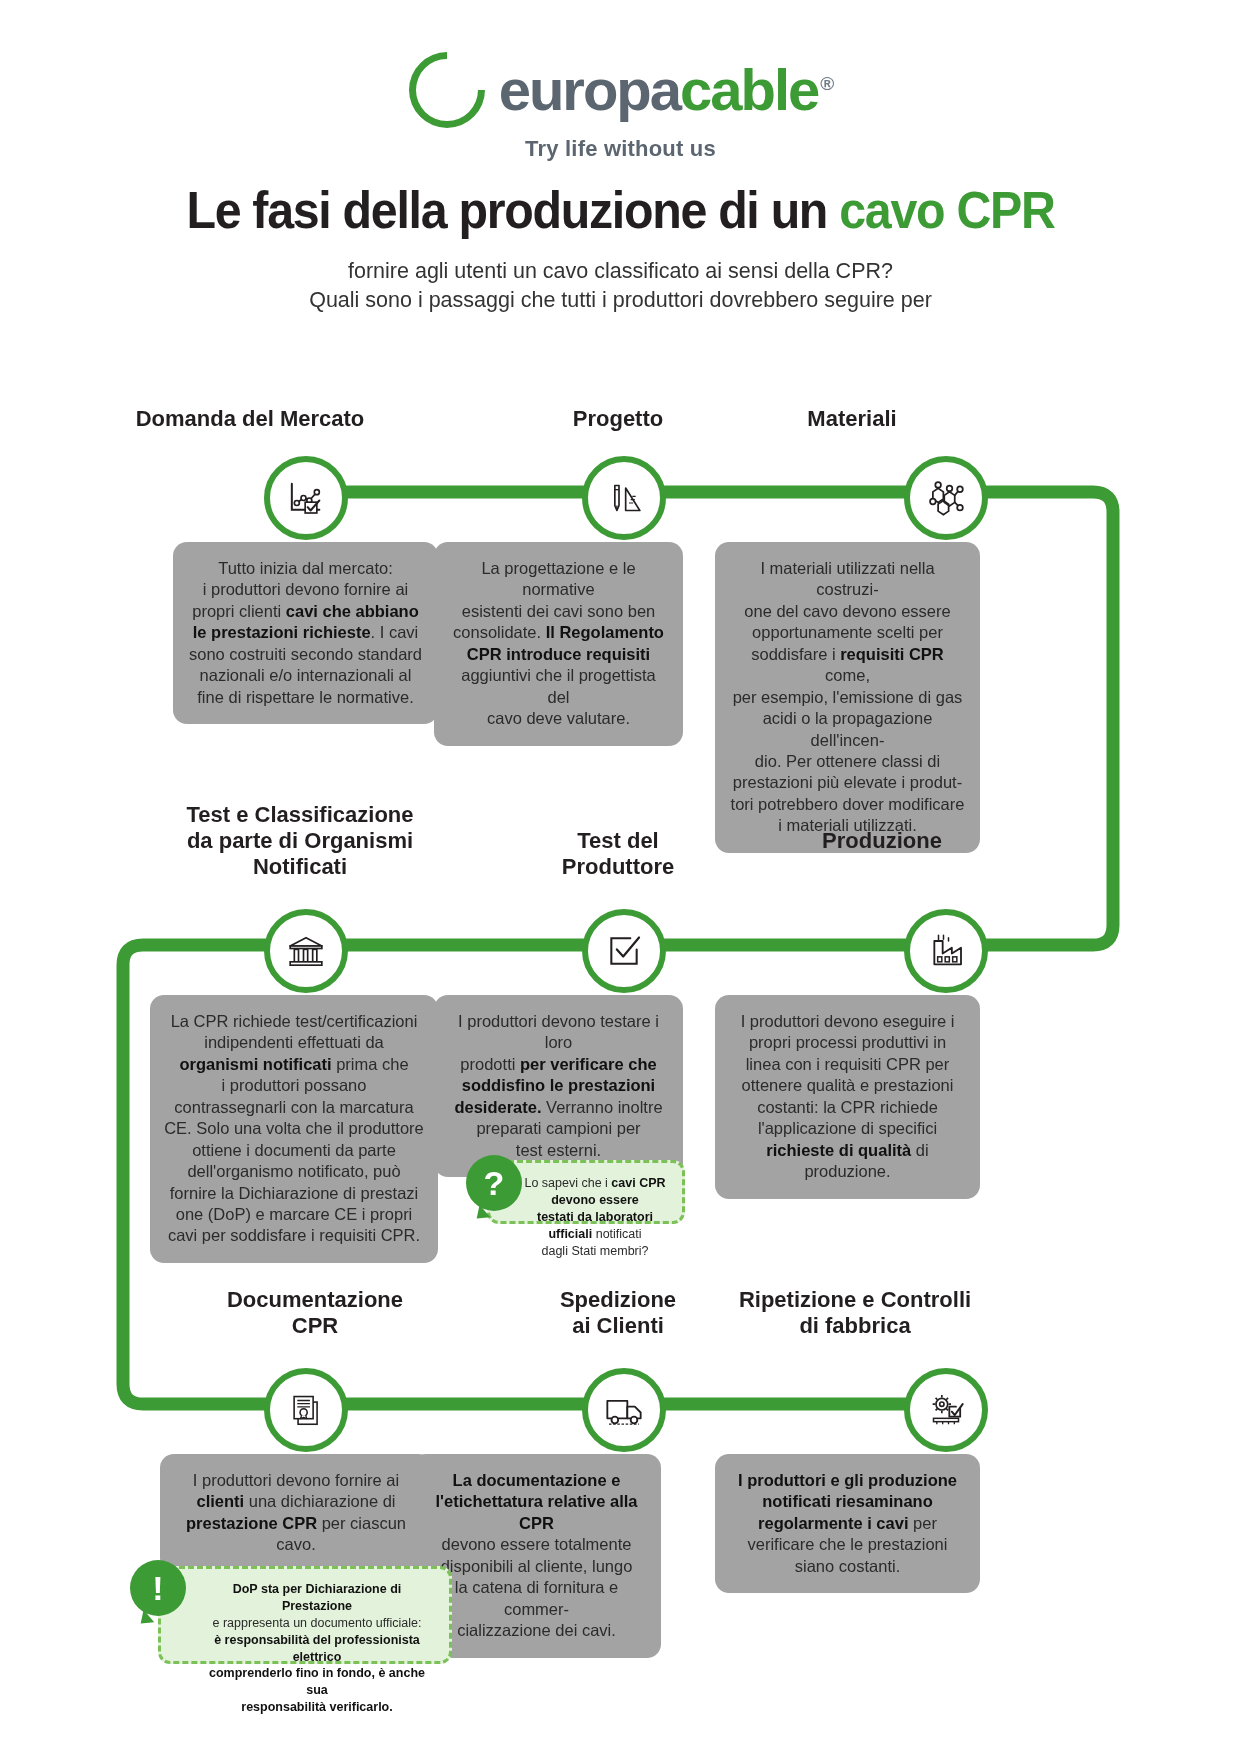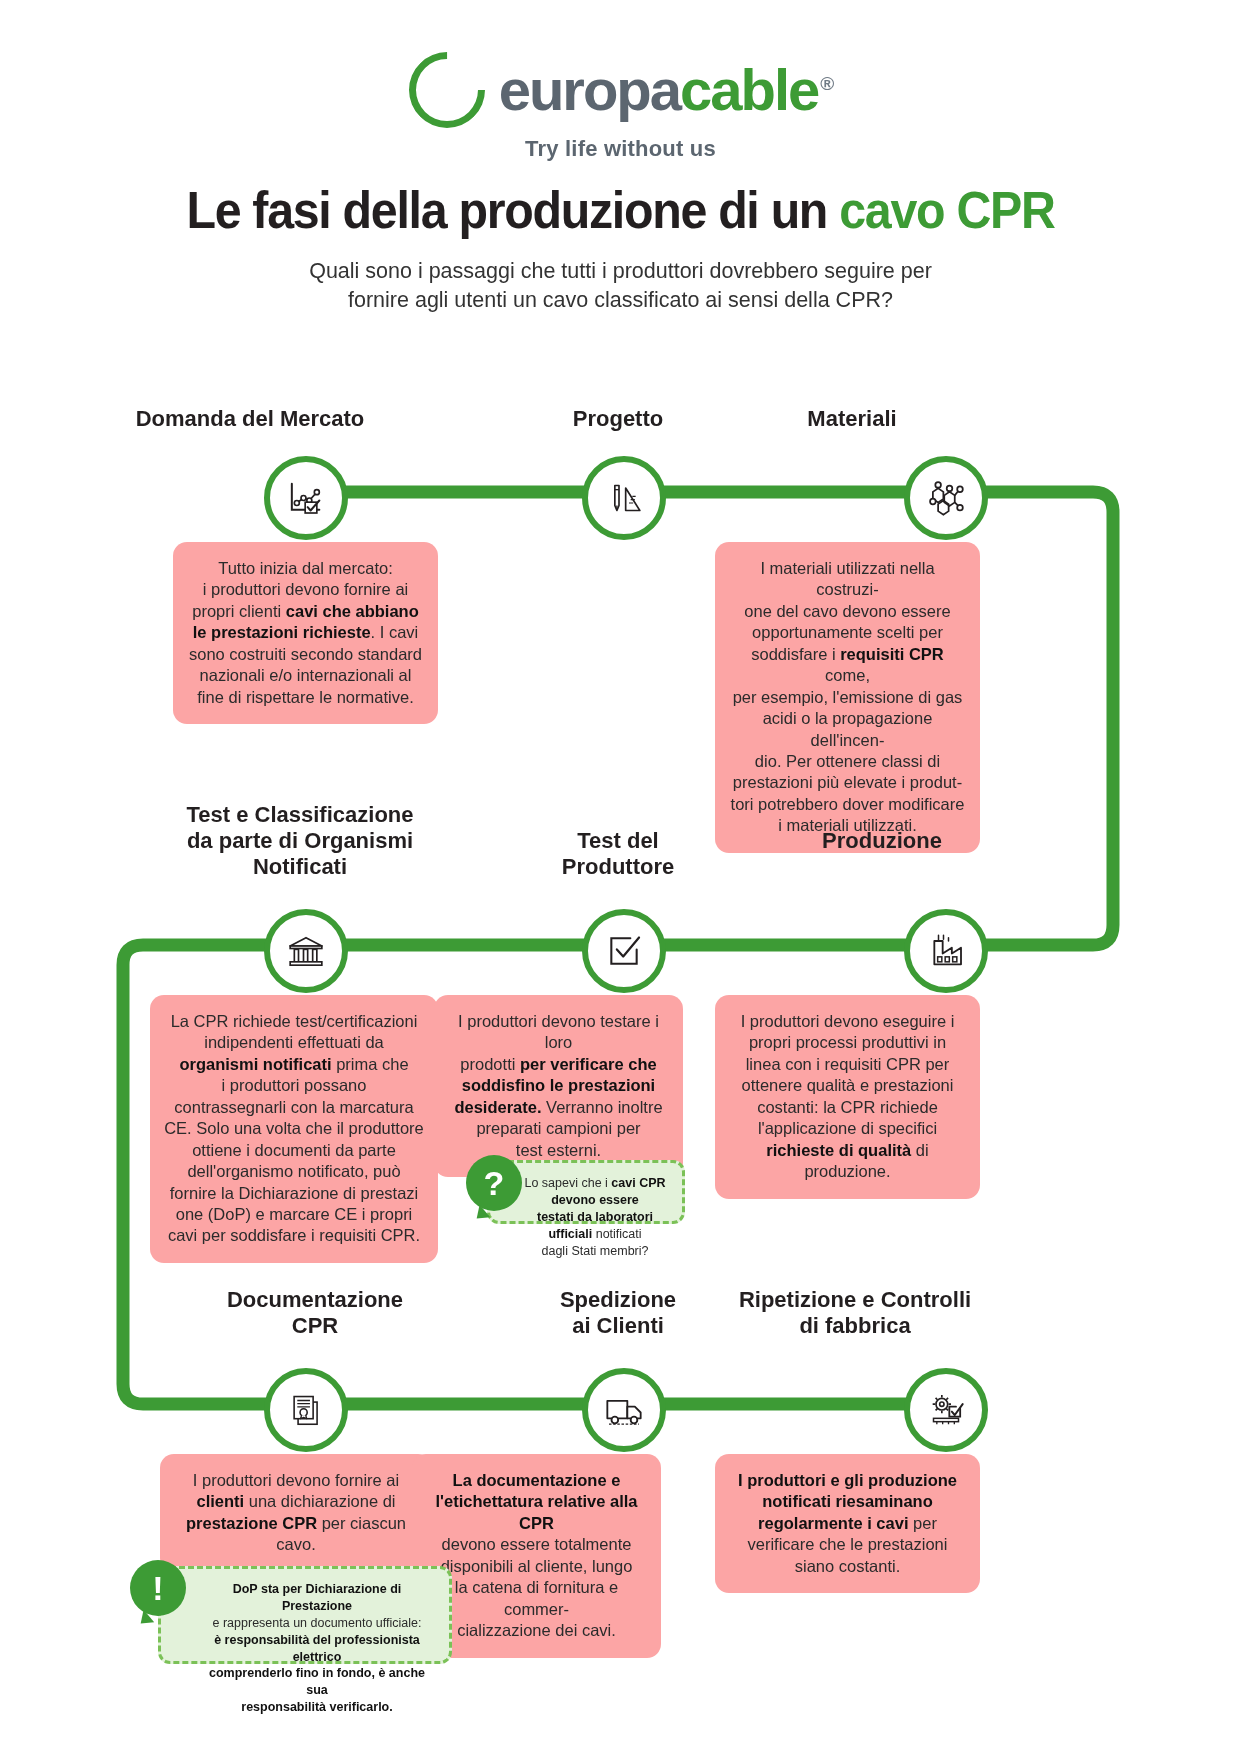--- a/index.html
+++ b/index.html
@@ -52,21 +52,21 @@
     line-height:1.18;color:#231f20;z-index:3;
   }
   .node{
     position:absolute;width:72px;height:72px;border-radius:50%;
     border:6px solid #3d9b35;background:#fff;z-index:4;
     display:flex;align-items:center;justify-content:center;
   }
   .node svg{display:block;}
 
   .card{
-    position:absolute;background:#fca5a5;border-radius:14px;z-index:3;
+    position:absolute;background:#a3a3a3;border-radius:14px;z-index:3;
     padding:16px 14px;box-sizing:border-box;
     font-size:16.5px;line-height:1.3;text-align:center;color:#2b2b2b;
   }
   .card b{font-weight:bold;color:#111;}
 
   
   .callout{
     position:absolute;z-index:5;background:#e3f2da;border:3px dashed #7bc157;
     border-radius:12px;box-sizing:border-box;
     font-size:12.5px;line-height:1.35;text-align:center;color:#2b2b2b;
@@ -94,22 +94,22 @@
       <span class="logo-ring"></span>
       <span class="logo-text"><span class="g1">europa</span><span class="g2">cable</span><span class="logo-reg">®</span></span>
     </div>
     <div class="logo-tag">Try life without us</div>
   </div>
 
   <div class="title">
     <span>Le fasi della produzione di un </span><span class="hl">cavo CPR</span>
   </div>
   <div class="subtitle">
+    <div>fornire agli utenti un cavo classificato ai sensi della CPR?</div>
     <div>Quali sono i passaggi che tutti i produttori dovrebbero seguire per</div>
-    <div>fornire agli utenti un cavo classificato ai sensi della CPR?</div>
   </div>
 
   <svg class="lines" viewBox="0 0 1241 1754">
 
     <path d="M 300 492 H 618 H 940 H 1093 Q 1113 492 1113 512 V 925 Q 1113 945 1093 945 H 940" fill="none" stroke="#3d9b35" stroke-width="13" stroke-linecap="butt"></path>
 
     <path d="M 940 945 H 618 H 300 H 143 Q 123 945 123 965 V 1384 Q 123 1404 143 1404 H 300" fill="none" stroke="#3d9b35" stroke-width="13" stroke-linecap="butt"></path>
 
     <path d="M 300 1404 H 618 H 940" fill="none" stroke="#3d9b35" stroke-width="13" stroke-linecap="butt"></path>
   </svg>
@@ -132,20 +132,21 @@
   <div class="col-head" style="left:496px;top:406px;width:244px;">Progetto</div>
   <div class="node" style="left:582px;top:456px;">
     <svg width="40" height="40" viewBox="0 0 48 48">
       <path d="M13 9 l5 0 0 24 -2.5 6 -2.5 -6 z" fill="#fff" stroke="#231f20" stroke-width="2" stroke-linejoin="round"></path>
       <path d="M13 14 h5" stroke="#231f20" stroke-width="1.6"></path>
       <path d="M15.5 33 v5" stroke="#231f20" stroke-width="1.6"></path>
       <path d="M26 12 L43 39 H26 Z" fill="#fff" stroke="#231f20" stroke-width="2" stroke-linejoin="round"></path>
       <path d="M30 30 l5 0 M32 26 l5 0 M34 22 l4 0" stroke="#231f20" stroke-width="1.4"></path>
     </svg>
   </div>
+  <div class="card" style="left:434px;top:542px;width:249px;">La progettazione e le normative<br>esistenti dei cavi sono ben<br>consolidate. <b>Il Regolamento</b><br><b>CPR introduce requisiti</b><br>aggiuntivi che il progettista del<br>cavo deve valutare.</div>
 
   <div class="col-head" style="left:720px;top:406px;width:264px;">Materiali</div>
   <div class="node" style="left:904px;top:456px;">
     <svg width="42" height="42" viewBox="0 0 48 48">
       <g fill="none" stroke="#231f20" stroke-width="2">
         <polygon points="9,17 15,13 21,17 21,25 15,29 9,25"></polygon>
         <polygon points="22,21 28,17 34,21 34,29 28,33 22,29"></polygon>
         <polygon points="15,31 21,27 27,31 27,39 21,43 15,39"></polygon>
       </g>
       <g fill="#fff" stroke="#231f20" stroke-width="2">

